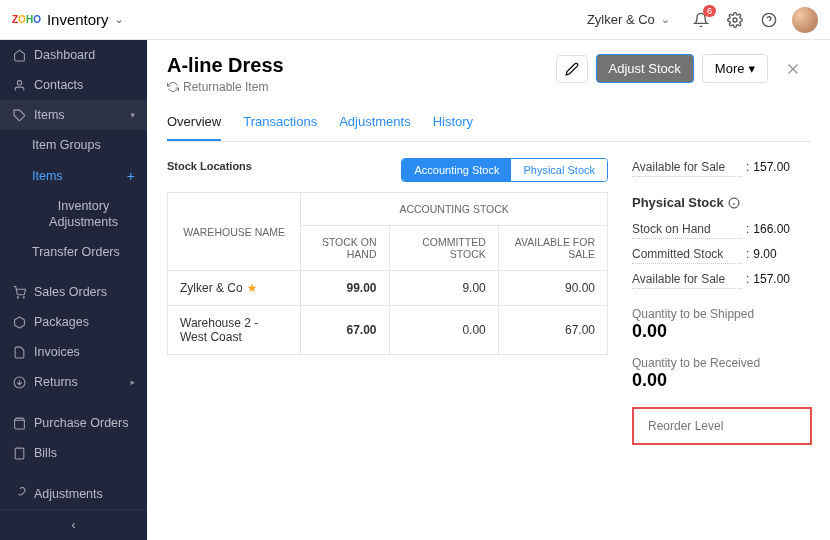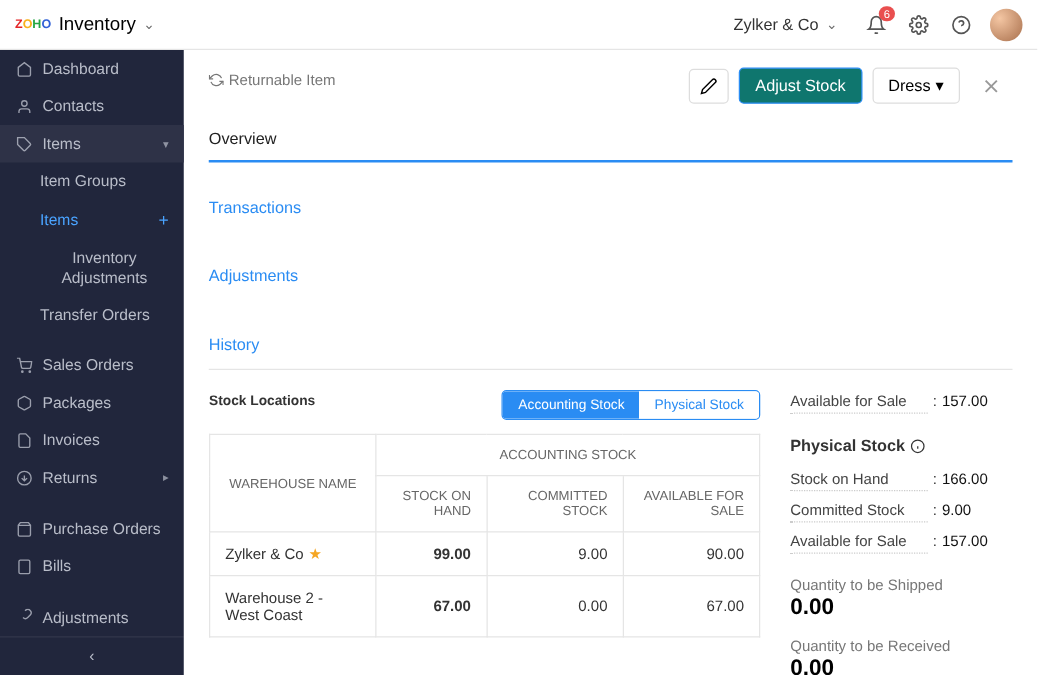--- a/index.html
+++ b/index.html
@@ -34,25 +34,25 @@
 .sidebar-collapse { margin-top: auto; text-align: center; padding: 8px 0; border-top: 1px solid rgba(255,255,255,0.08); cursor: pointer; }
 
 
 .main { flex: 1; display: flex; flex-direction: column; overflow: hidden; }
 .header { padding: 14px 20px 0 20px; }
 .header-row { display: flex; align-items: flex-start; }
 .title { font-size: 20px; font-weight: 600; color: #000; }
 .subtitle { font-size: 12px; color: #777; display: flex; align-items: center; gap: 4px; margin-top: 3px; }
 .header-actions { margin-left: auto; display: flex; gap: 8px; align-items: center; }
 .btn { border: 1px solid #ddd; background: #fff; border-radius: 4px; padding: 6px 12px; font-size: 13px; cursor: pointer; display: flex; align-items: center; gap: 4px; }
-.btn.primary { background: #0f766e; border-color: #2a8cf3; color: #fff; }
+.btn.primary { background: #737373; border-color: #2a8cf3; color: #fff; }
 .btn.icon-only { padding: 6px 8px; }
 .close-x { font-size: 20px; color: #999; cursor: pointer; padding: 4px 8px; }
 
-.tabs { display: flex; gap: 22px; border-bottom: 1px solid #e5e5e5; margin-top: 14px; flex-direction: column; }
+.tabs { display: flex; gap: 22px; border-bottom: 1px solid #e5e5e5; margin-top: 14px; }
 .tab { padding: 6px 0 10px; font-size: 13px; color: #2a8cf3; cursor: pointer; border-bottom: 2px solid transparent; }
 .tab.active { color: #222; font-weight: 500; border-bottom-color: #2a8cf3; }
 
 .content { display: flex; flex: 1; overflow: auto; }
 .content-main { flex: 1; padding: 16px 12px 16px 20px; }
 .section-title { font-size: 11px; font-weight: 600; margin-bottom: 8px; }
 
 .stock-toggle { display: inline-flex; border: 1px solid #2a8cf3; border-radius: 4px; overflow: hidden; font-size: 11px; float: right; }
 .stock-toggle .seg { padding: 5px 12px; cursor: pointer; background: #fff; color: #2a8cf3; }
 .stock-toggle .seg.active { background: #2a8cf3; color: #fff; }
@@ -225,39 +225,40 @@
     </div>
     <div class="sidebar-collapse">
       <span>‹</span>
     </div>
   </div>
 
   <div class="main">
     <div class="header">
       <div class="header-row">
         <div>
+          <div class="title">A-line Dress</div>
           <div class="subtitle">
             <svg width="12" height="12" viewBox="0 0 24 24" fill="none" stroke="currentColor" stroke-width="2">
                 <path d="M1 4v6h6M23 20v-6h-6"></path>
                 <path d="M20.5 9A9 9 0 006 5.3L1 10m22 4l-5 4.7A9 9 0 013.5 15"></path>
               </svg>
             <span>Returnable Item</span>
           </div>
         </div>
         <div class="header-actions">
           <button class="btn icon-only">
             <svg width="14" height="14" viewBox="0 0 24 24" fill="none" stroke="currentColor" stroke-width="2">
                 <path d="M17 3a2.8 2.8 0 014 4L7.5 20.5 2 22l1.5-5.5L17 3z"></path>
               </svg>
           </button>
           <button class="btn primary">
               <span>Adjust Stock</span>
             </button>
           <button class="btn">
-              <span>Dress</span> 
+              <span>More</span> 
               <span>▾</span>
             </button>
           <div class="close-x">
             <svg width="18" height="18" viewBox="0 0 24 24" fill="none" stroke="currentColor" stroke-width="2">
                 <line x1="18" y1="6" x2="6" y2="18"></line>
                 <line x1="6" y1="6" x2="18" y2="18"></line>
               </svg>
           </div>
         </div>
       </div>

